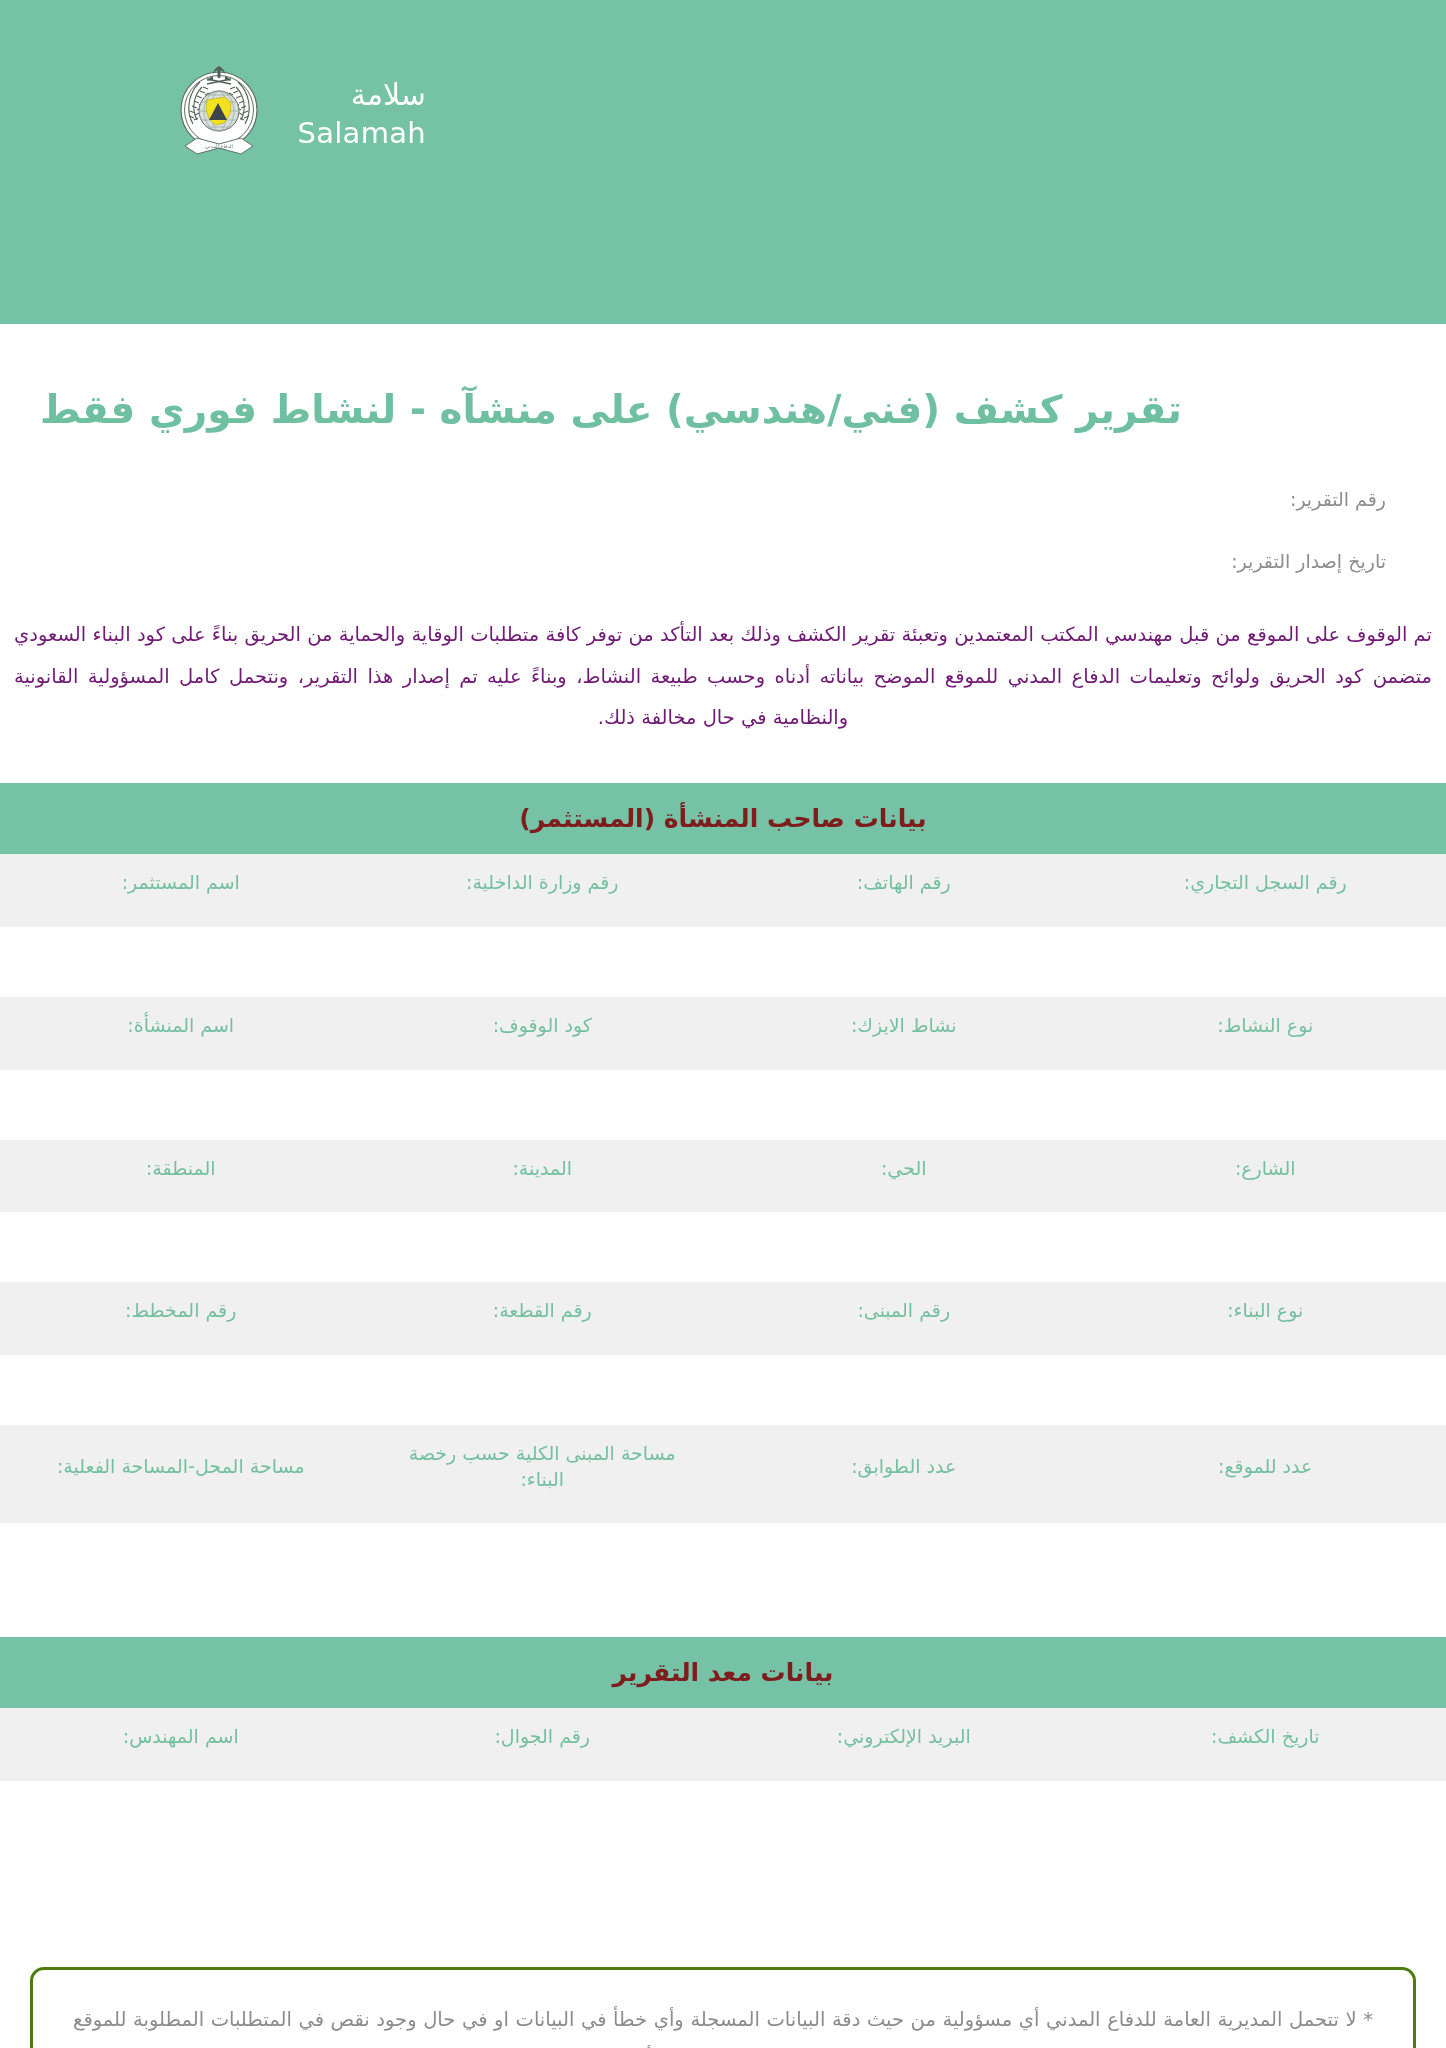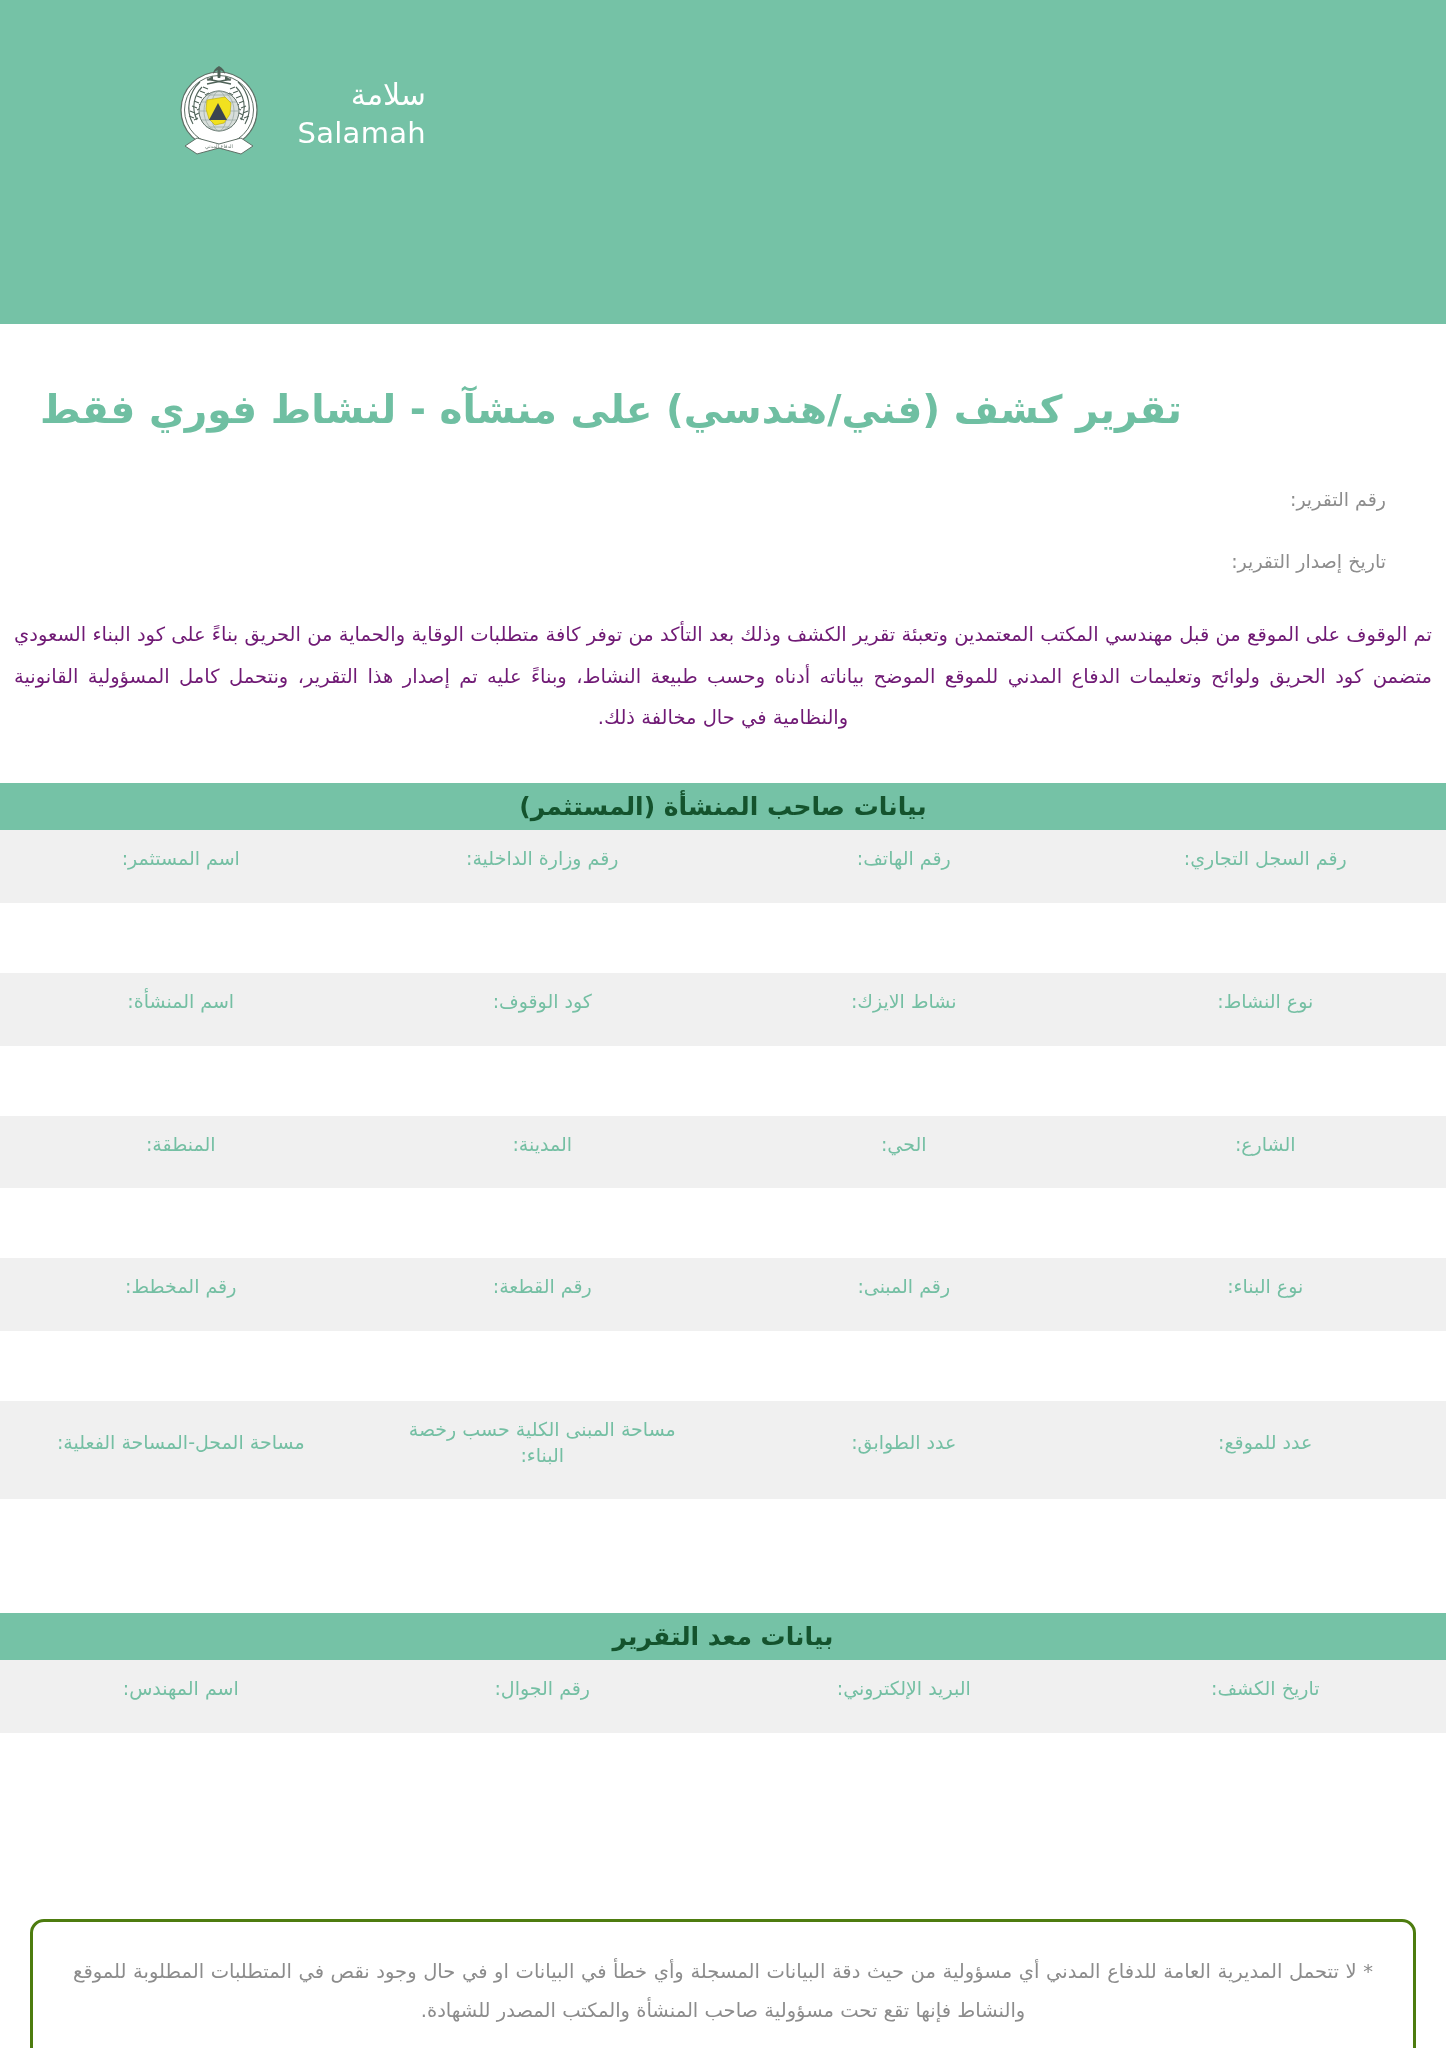--- a/index.html
+++ b/index.html
@@ -99,25 +99,25 @@
     line-height: 2.15;
     text-align: justify;
     text-align-last: center;
     padding: 6px 14px 0 14px;
     margin-bottom: 44px;
   }
 
   
   .section-bar {
     background: #75c2a6;
-    color: #14532d;
+    color: #7f1d1d;
     text-align: center;
     font-size: 25px;
     font-weight: 700;
-    padding: 9px 0;
+    padding: 21px 0;
     letter-spacing: 0.2px;
   }
 
   
   .tbl { width: 100%; border-collapse: collapse; }
 
   .tbl .label-row td {
     background: #f0f0f0;
     color: #74bfa3;
     font-size: 19px;

